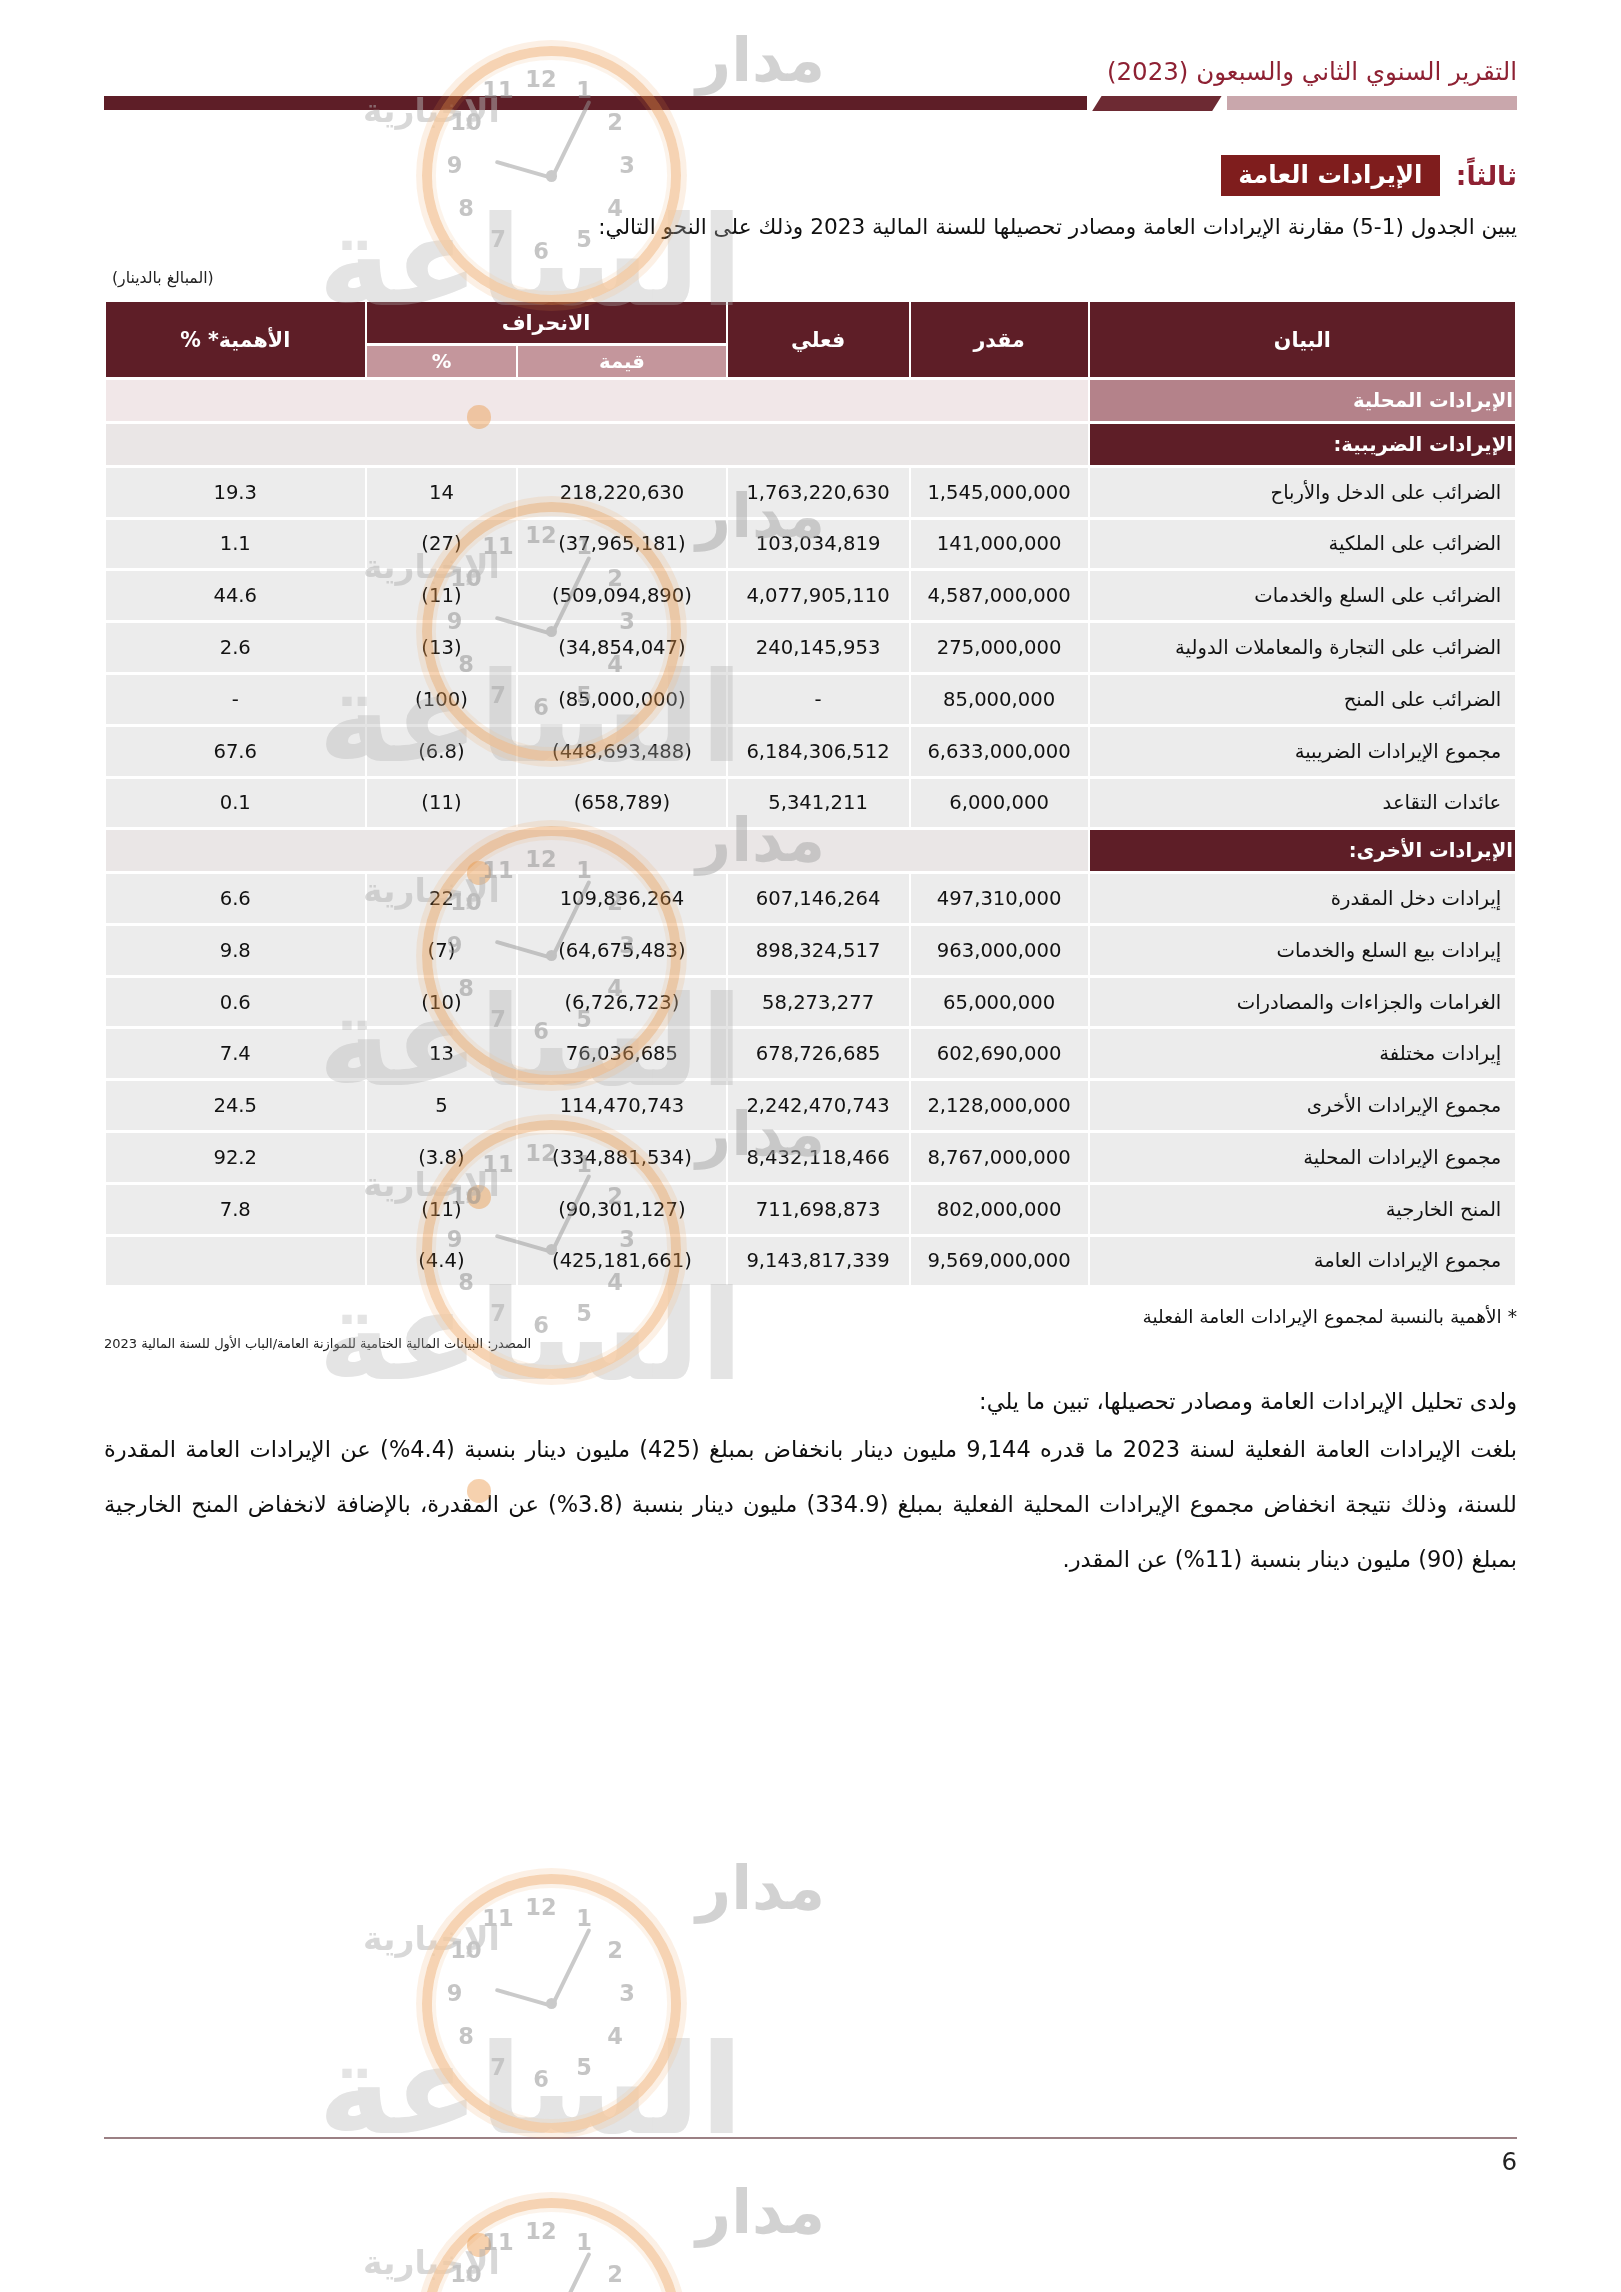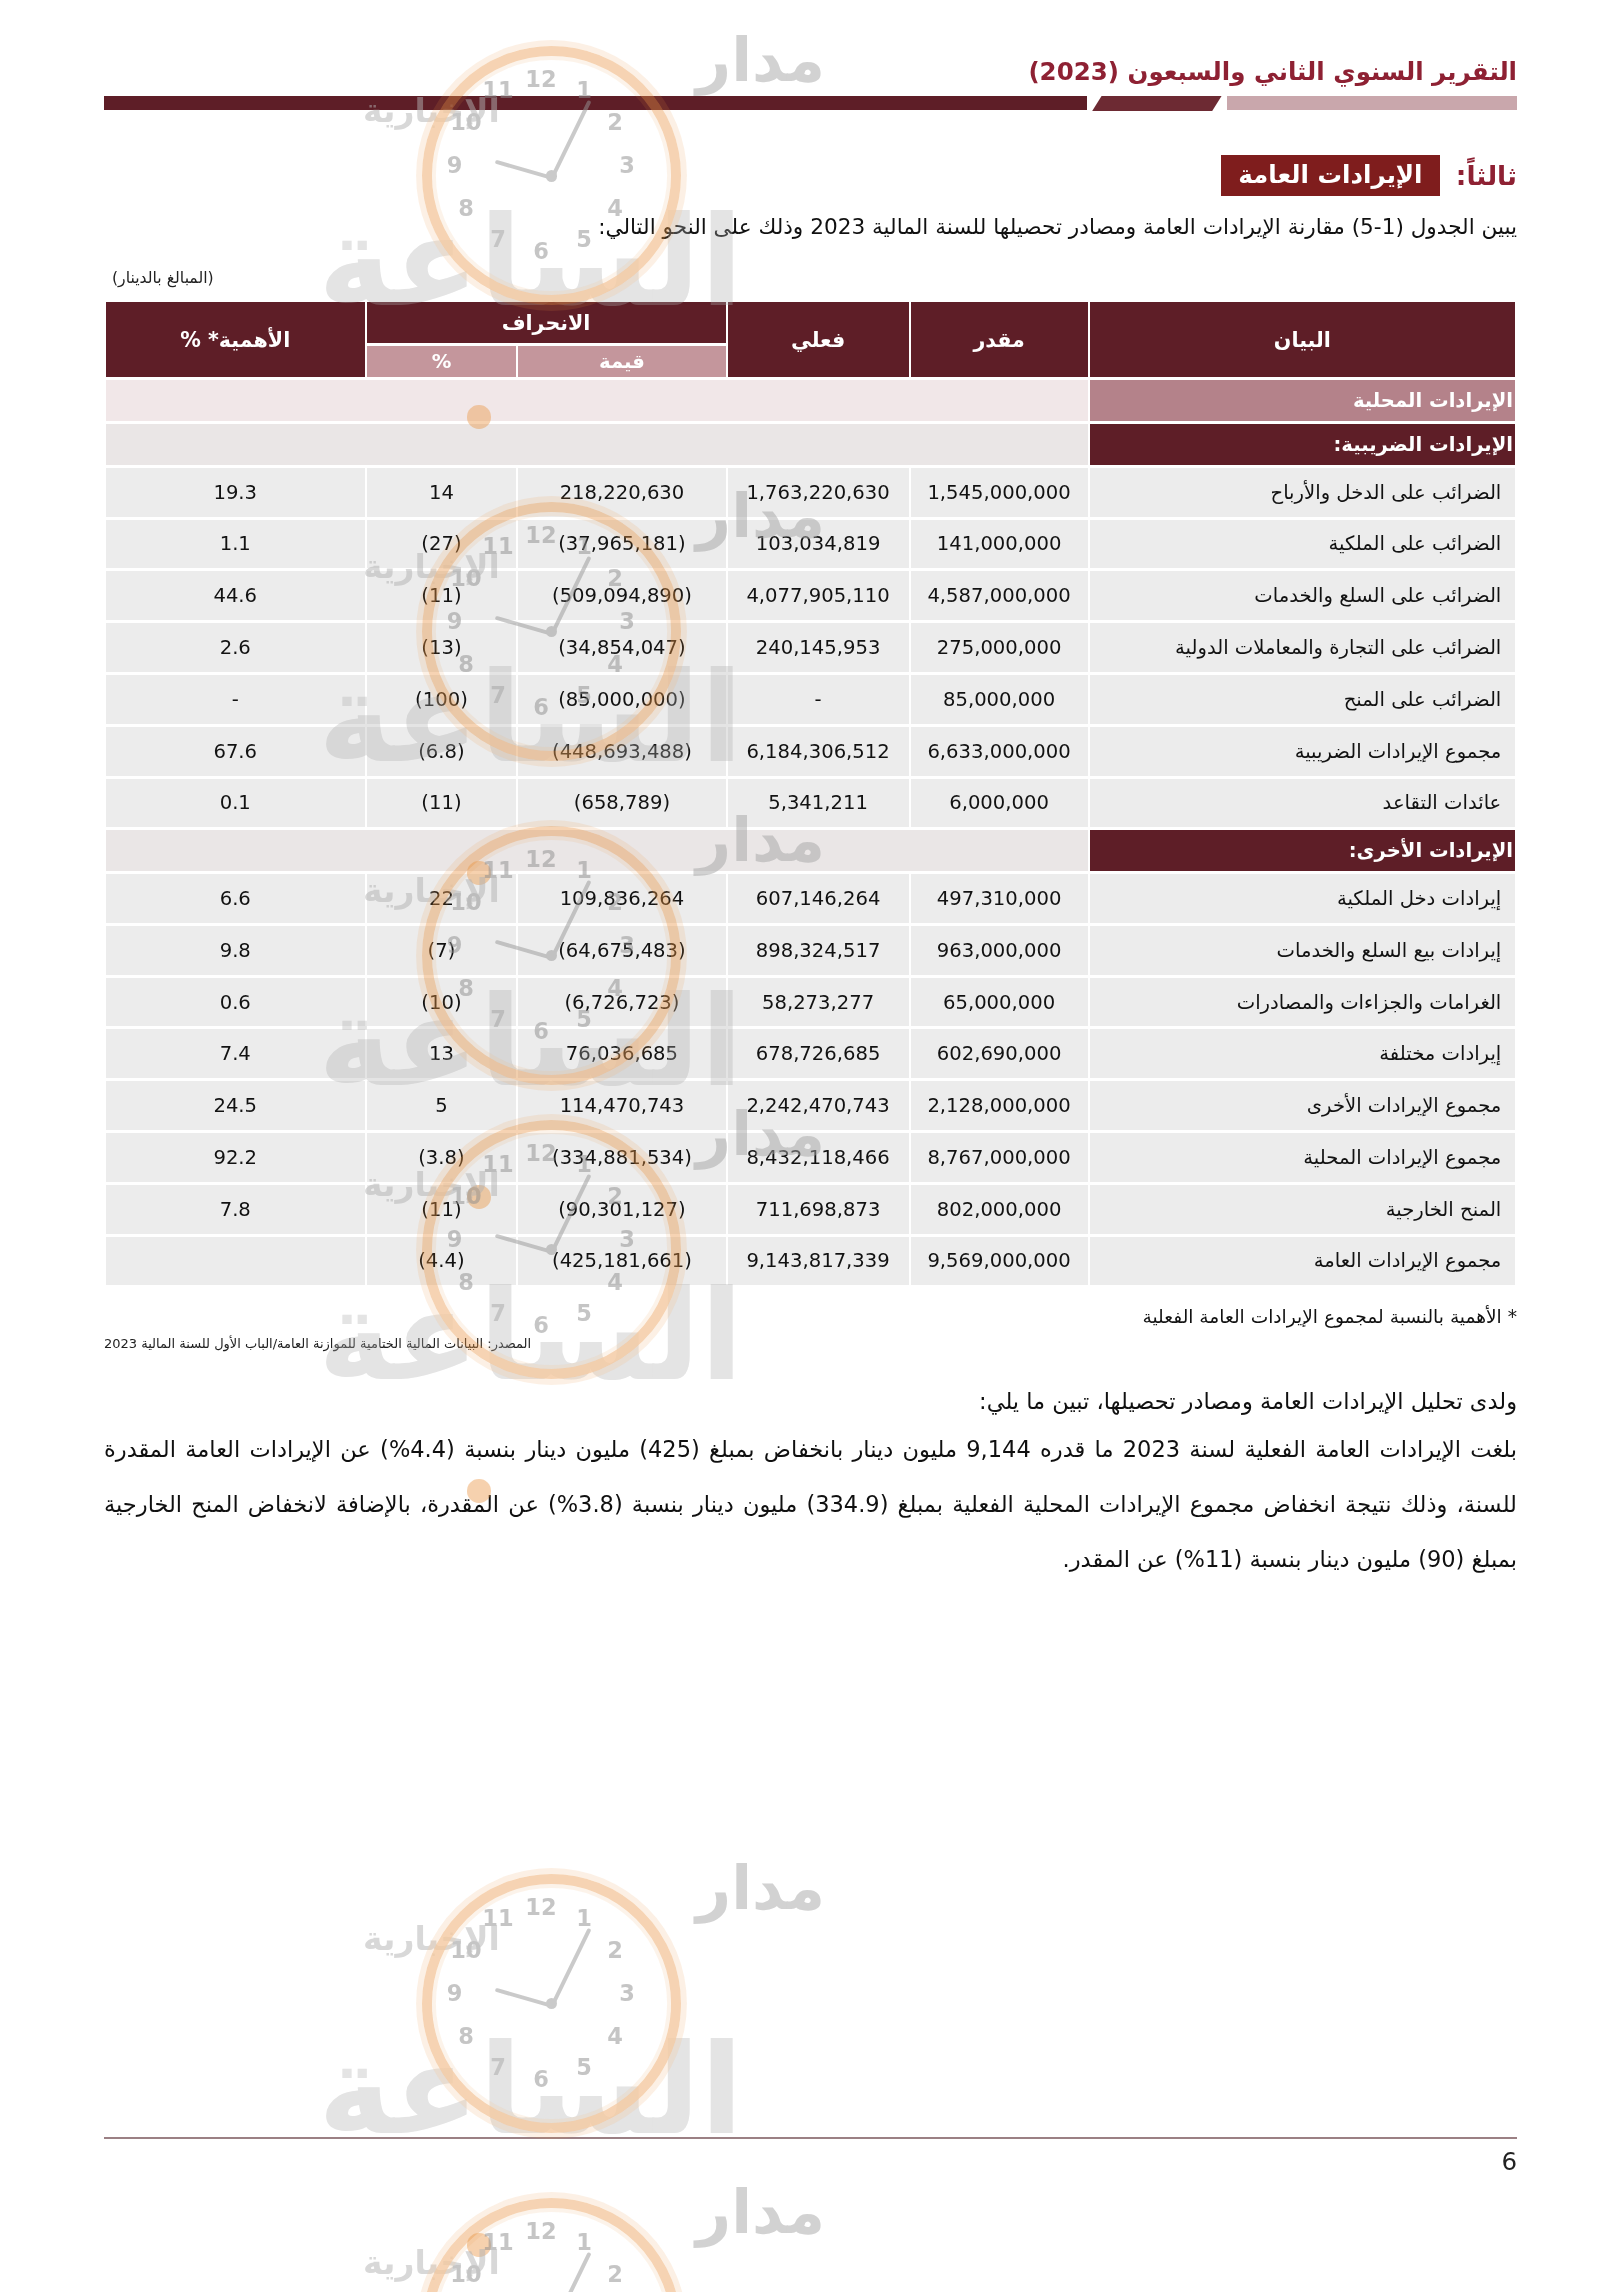--- a/index.html
+++ b/index.html
@@ -19,21 +19,21 @@
   .wm-hand{position:absolute;left:50%;top:50%;height:3.9px;background:#979797;transform-origin:0 50%;border-radius:2px}
   .wm-hand-min{width:86px;transform:rotate(-64deg)}
   .wm-hand-hr{width:59px;transform:rotate(196deg)}
   .wm-dot{position:absolute;left:50%;top:50%;width:11.8px;height:11.8px;margin:-5.9px 0 0 -5.9px;background:#979797;border-radius:50%}
   .wm-ball{position:absolute;left:155px;top:420px;width:23.5px;height:23.5px;border-radius:50%;background:rgba(233,148,66,.85)}
   .wm-madar{position:absolute;right:5.9px;top:39px;font-size:61px;font-weight:bold;color:#a6a6a6}
   .wm-ikh{position:absolute;left:51px;top:106px;font-size:33px;font-weight:bold;color:#b2b2b2}
   .wm-saa{position:absolute;left:5.9px;top:204px;font-size:125px;font-weight:bold;color:#ababab;opacity:.65}
   
   .top-header{padding-top:57px}
-  .report-title{text-align:right;color:#8e2133;font-size:24.5px;font-weight:bold}
+  .report-title{text-align:right;color:#8e2133;font-size:24.5px;font-weight:normal}
   .header-bar{display:flex;gap:9.8px;height:14.7px;margin-top:9.8px;direction:ltr}
   .seg-dark{flex:1;background:#5e1e27}
   .seg-mid{width:120px;background:#6d2a33;transform:skewX(-32deg)}
   .seg-light{width:290px;background:#c9a7ac}
   
   .section-heading{margin-top:45px;display:flex;align-items:center;gap:15.7px}
   .sec-prefix{color:#8e2133;font-size:26.5px;font-weight:bold}
   .sec-box{background:#7f1d1d;color:#fff;font-size:24.5px;font-weight:bold;padding:4.9px 17.6px 6.9px}
   .intro{margin-top:17.6px;font-size:21.6px;color:#111;text-align:right}
   
@@ -309,21 +309,21 @@
             <td class="cell"><span class="num">5,341,211</span></td>
             <td class="cell"><span class="num">(658,789)</span></td>
             <td class="cell"><span class="num">(11)</span></td>
             <td class="cell"><span class="num">0.1</span></td>
           </tr>
           <tr class="section-row sec-dark">
             <td class="cell band">الإيرادات الأخرى:</td>
             <td colspan="5" class="cell filler"></td>
           </tr>
           <tr class="data-row">
-            <td class="cell label-cell">إيرادات دخل الملكية</td>
+            <td class="cell label-cell">إيرادات دخل المقدرة</td>
             <td class="cell"><span class="num">497,310,000</span></td>
             <td class="cell"><span class="num">607,146,264</span></td>
             <td class="cell"><span class="num">109,836,264</span></td>
             <td class="cell"><span class="num">22</span></td>
             <td class="cell"><span class="num">6.6</span></td>
           </tr>
           <tr class="data-row">
             <td class="cell label-cell">إيرادات بيع السلع والخدمات</td>
             <td class="cell"><span class="num">963,000,000</span></td>
             <td class="cell"><span class="num">898,324,517</span></td>

